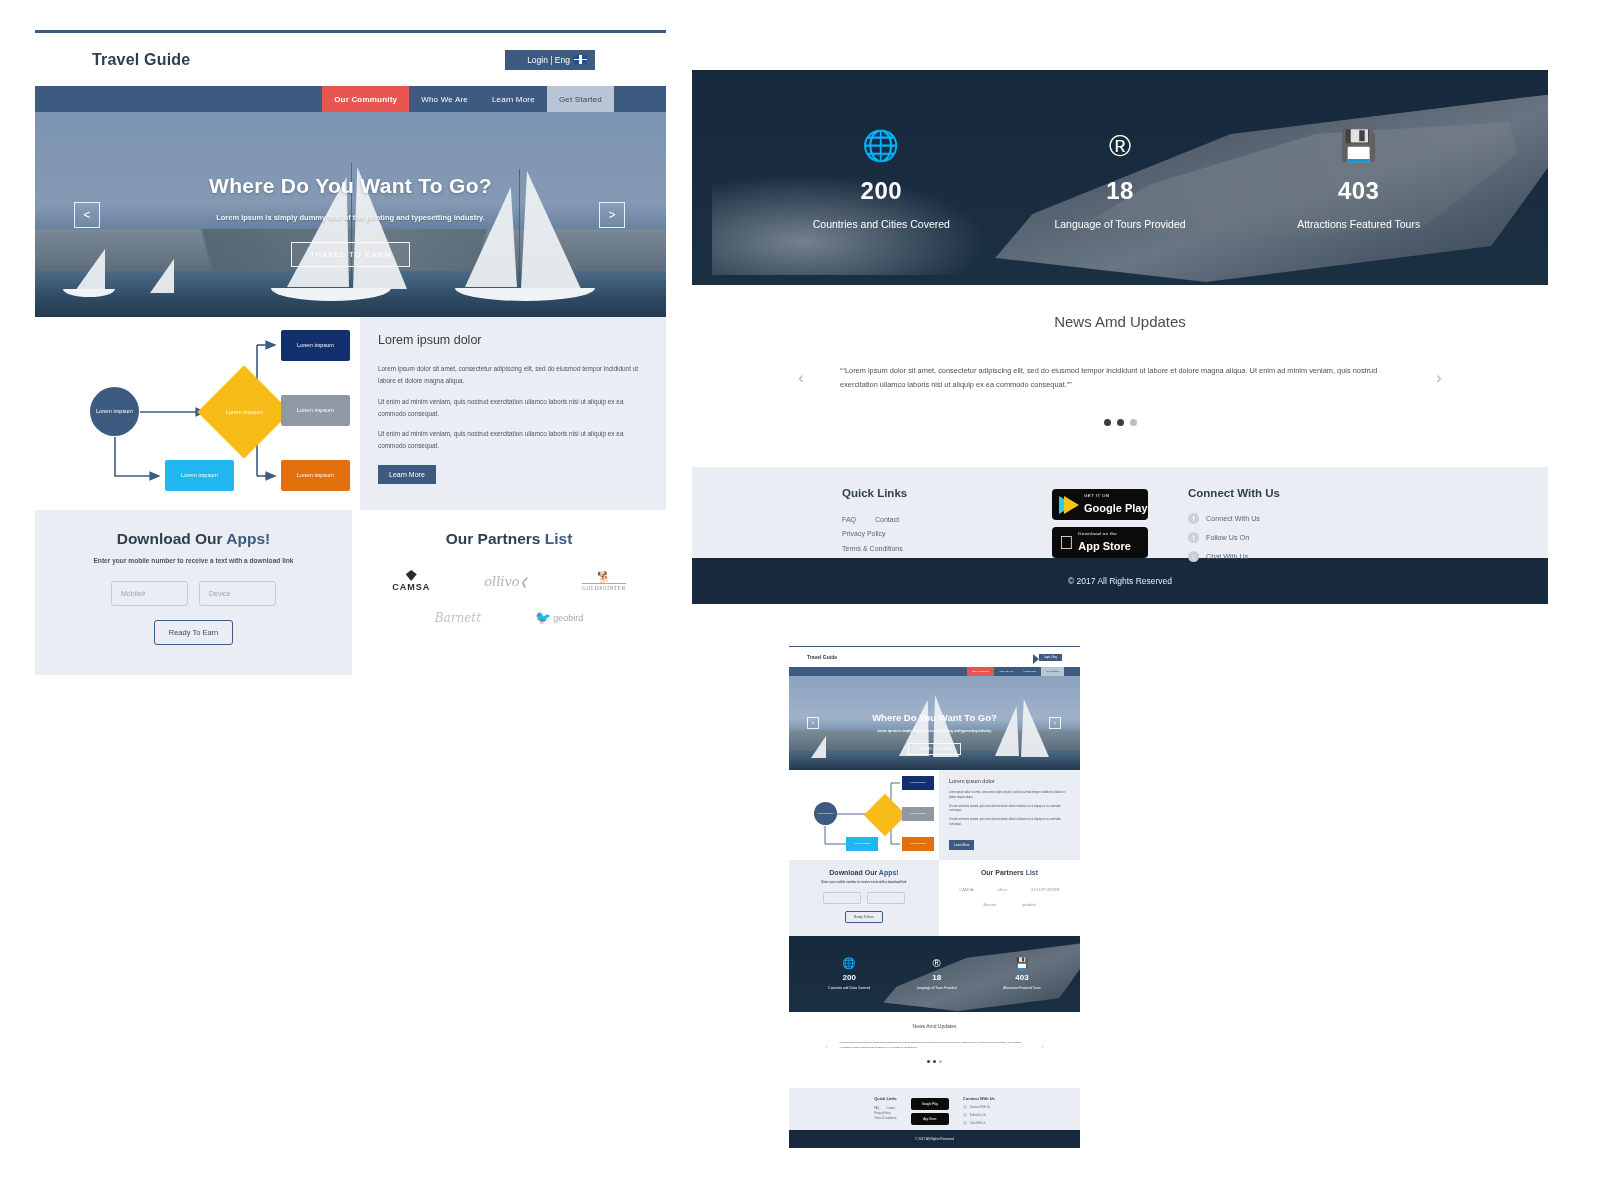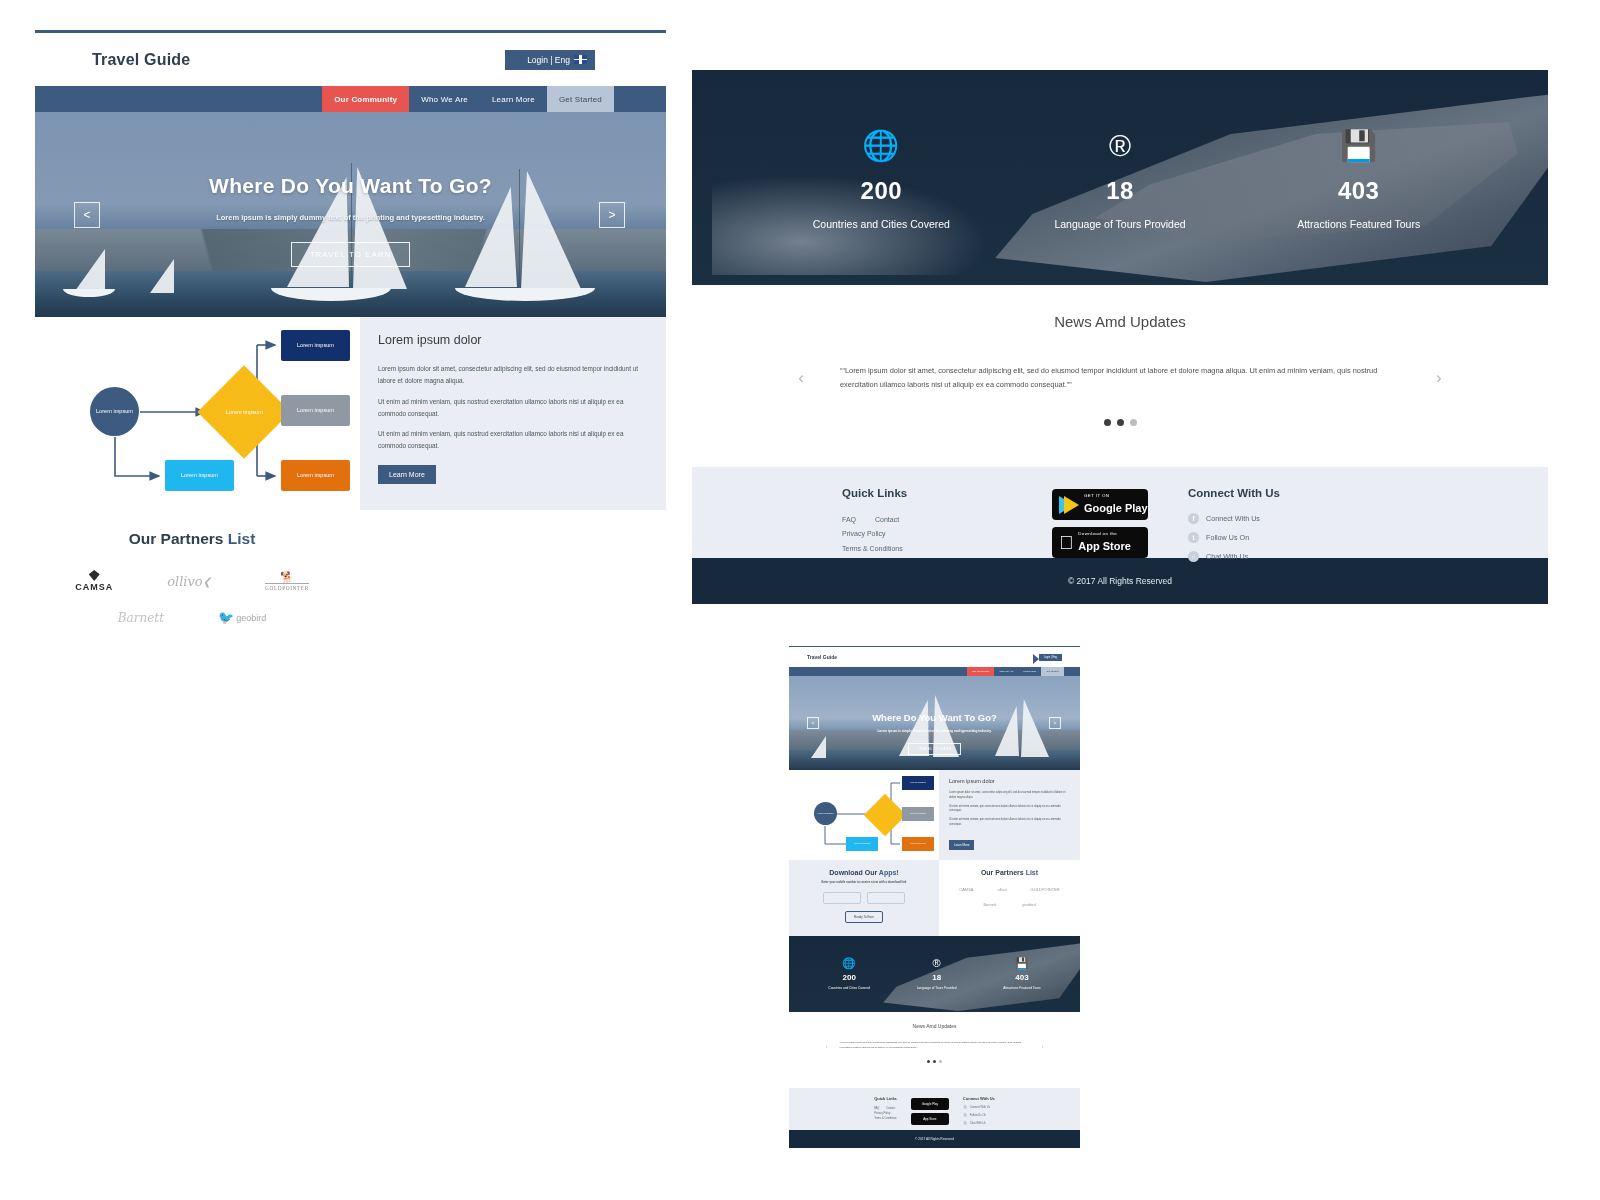--- a/index.html
+++ b/index.html
@@ -451,20 +451,31 @@
       <div class="copy-wrap">
         <div class="copy-title">Lorem ipsum dolor</div>
         <div class="copy-p">Lorem ipsum dolor sit amet, consectetur adipiscing elit, sed do eiusmod tempor incididunt ut labore et dolore magna aliqua.</div>
         <div class="copy-p">Ut enim ad minim veniam, quis nostrud exercitation ullamco laboris nisi ut aliquip ex ea commodo consequat.</div>
         <div class="copy-p">Ut enim ad minim veniam, quis nostrud exercitation ullamco laboris nisi ut aliquip ex ea commodo consequat.</div>
         <div class="copy-btn">Learn More</div>
       </div>
     </div>
 
     <div class="lower">
+      <div class="apps">
+        <div class="apps-title">
+          <span>Download Our </span><span class="accent">Apps!</span>
+        </div>
+        <div class="apps-sub">Enter your mobile number to receive a text with a download link</div>
+        <div class="apps-fields">
+          <div class="field">Mobile#</div>
+          <div class="field">Device</div>
+        </div>
+        <div class="apps-btn">Ready To Earn</div>
+      </div>
 
       <div class="partners">
         <div class="partners-title">
           <span>Our Partners </span><span class="accent">List</span>
         </div>
         <div class="logo-row">
           <div class="logo lg-camsa">
             <span class="dia"></span>
             <span class="tx">CAMSA</span>
           </div>

